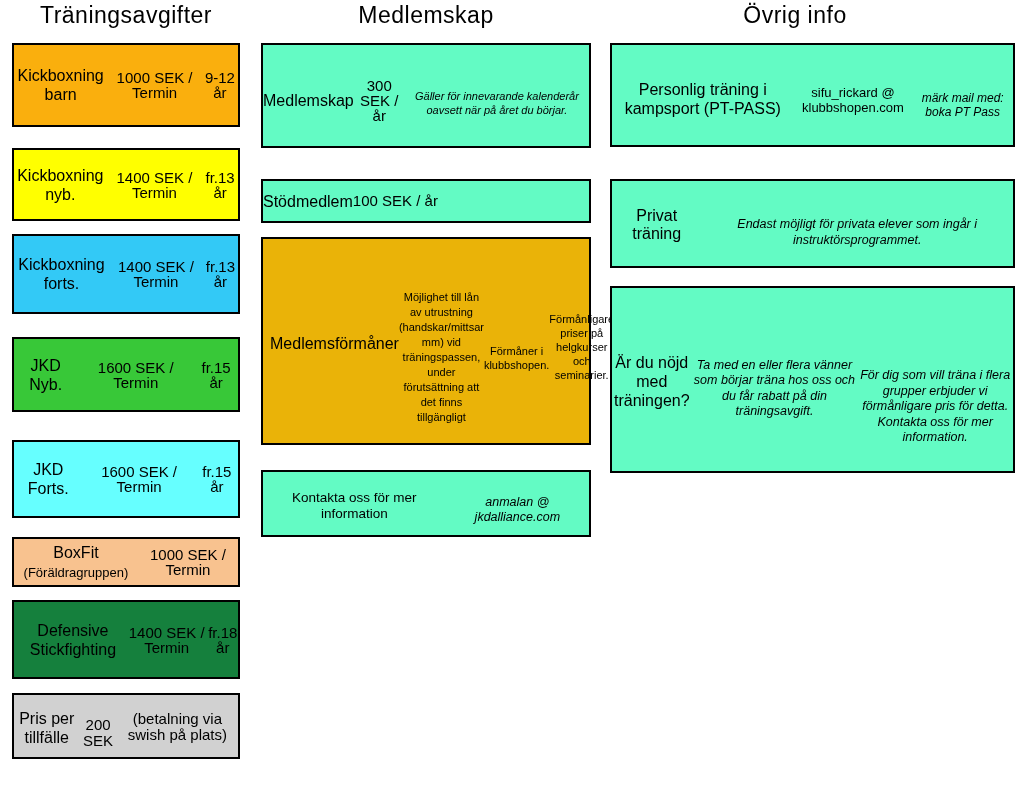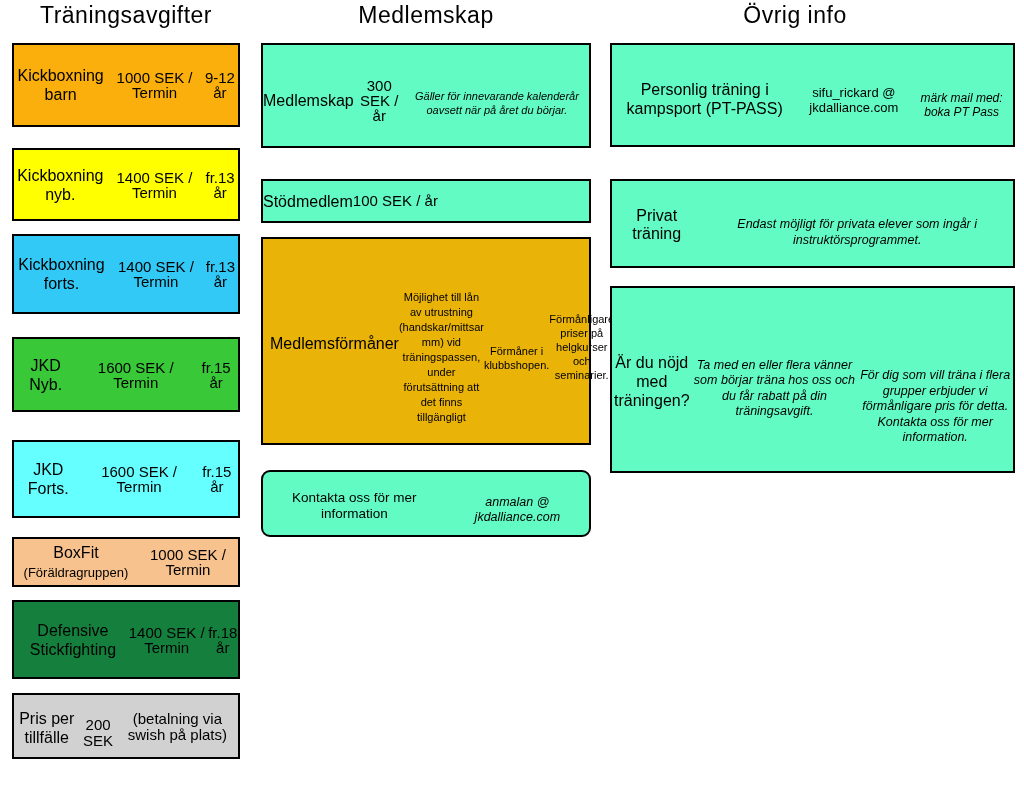--- a/index.html
+++ b/index.html
@@ -59,21 +59,21 @@
   .m1 .m-note{margin-top:14px;width:94%;}
   .m2{top:179px;height:44px;}
   .m2 .c-title{margin-top:2px;line-height:18px;}
   .m2 .m-price{margin-top:0;line-height:16px;}
   .m3{top:237px;height:208px;}
   .m3 .c-title{margin-top:5px;}
   .m3 .b1{margin-top:6px;width:95%;}
   .m3 .b2{margin-top:33px;width:95%;line-height:15px;}
   .m3 .b3{margin-top:33px;width:95%;}
   .m3 .b4{margin-top:11px;width:95%;}
-  .m4{top:470px;height:67px;border-radius:9px;}
+  .m4{top:470px;height:67px;}
   .m4 .k-title{margin-top:5px;font-size:13.5px;line-height:16px;}
   .m4 .k-mail{margin-top:13px;font-size:12.5px;line-height:15px;font-style:italic;}
 
   
   .r1{top:43px;height:104px;}
   .r1 .c-title{margin-top:8px;}
   .r1 .r-mail{margin-top:9px;font-size:13px;line-height:15px;}
   .r1 .r-note{margin-top:20px;font-size:12px;line-height:14px;font-style:italic;}
   .r2{top:179px;height:89px;}
   .r2 .c-title{margin-top:2px;line-height:18px;}
@@ -157,21 +157,21 @@
     <div class="c-small b4">Förmånligare priser på helgkurser och seminarier.</div>
   </div>
 
   <div class="card mcol m4" style="background-color: rgb(99, 251, 196);">
     <div class="k-title">Kontakta oss för mer information</div>
     <div class="k-mail">anmalan @ jkdalliance.com</div>
   </div>
 
   <div class="card rcol r1" style="background-color: rgb(99, 251, 196);">
     <div class="c-title">Personlig träning i kampsport (PT-PASS)</div>
-    <div class="r-mail">sifu_rickard @ jkdalliance.com</div>
+    <div class="r-mail">sifu_rickard @ klubbshopen.com</div>
     <div class="r-note">märk mail med: boka PT Pass</div>
   </div>
 
   <div class="card rcol r3" style="background-color: rgb(99, 251, 196);">
     <div class="c-title">Är du nöjd med träningen?</div>
     <div class="p1">Ta med en eller flera vänner som börjar träna hos oss och du får rabatt på din träningsavgift.</div>
     <div class="p2">För dig som vill träna i flera grupper erbjuder vi förmånligare pris för detta. Kontakta oss för mer information.</div>
   </div>
 
   <div class="card rcol r2" style="background-color: rgb(99, 251, 196);">

